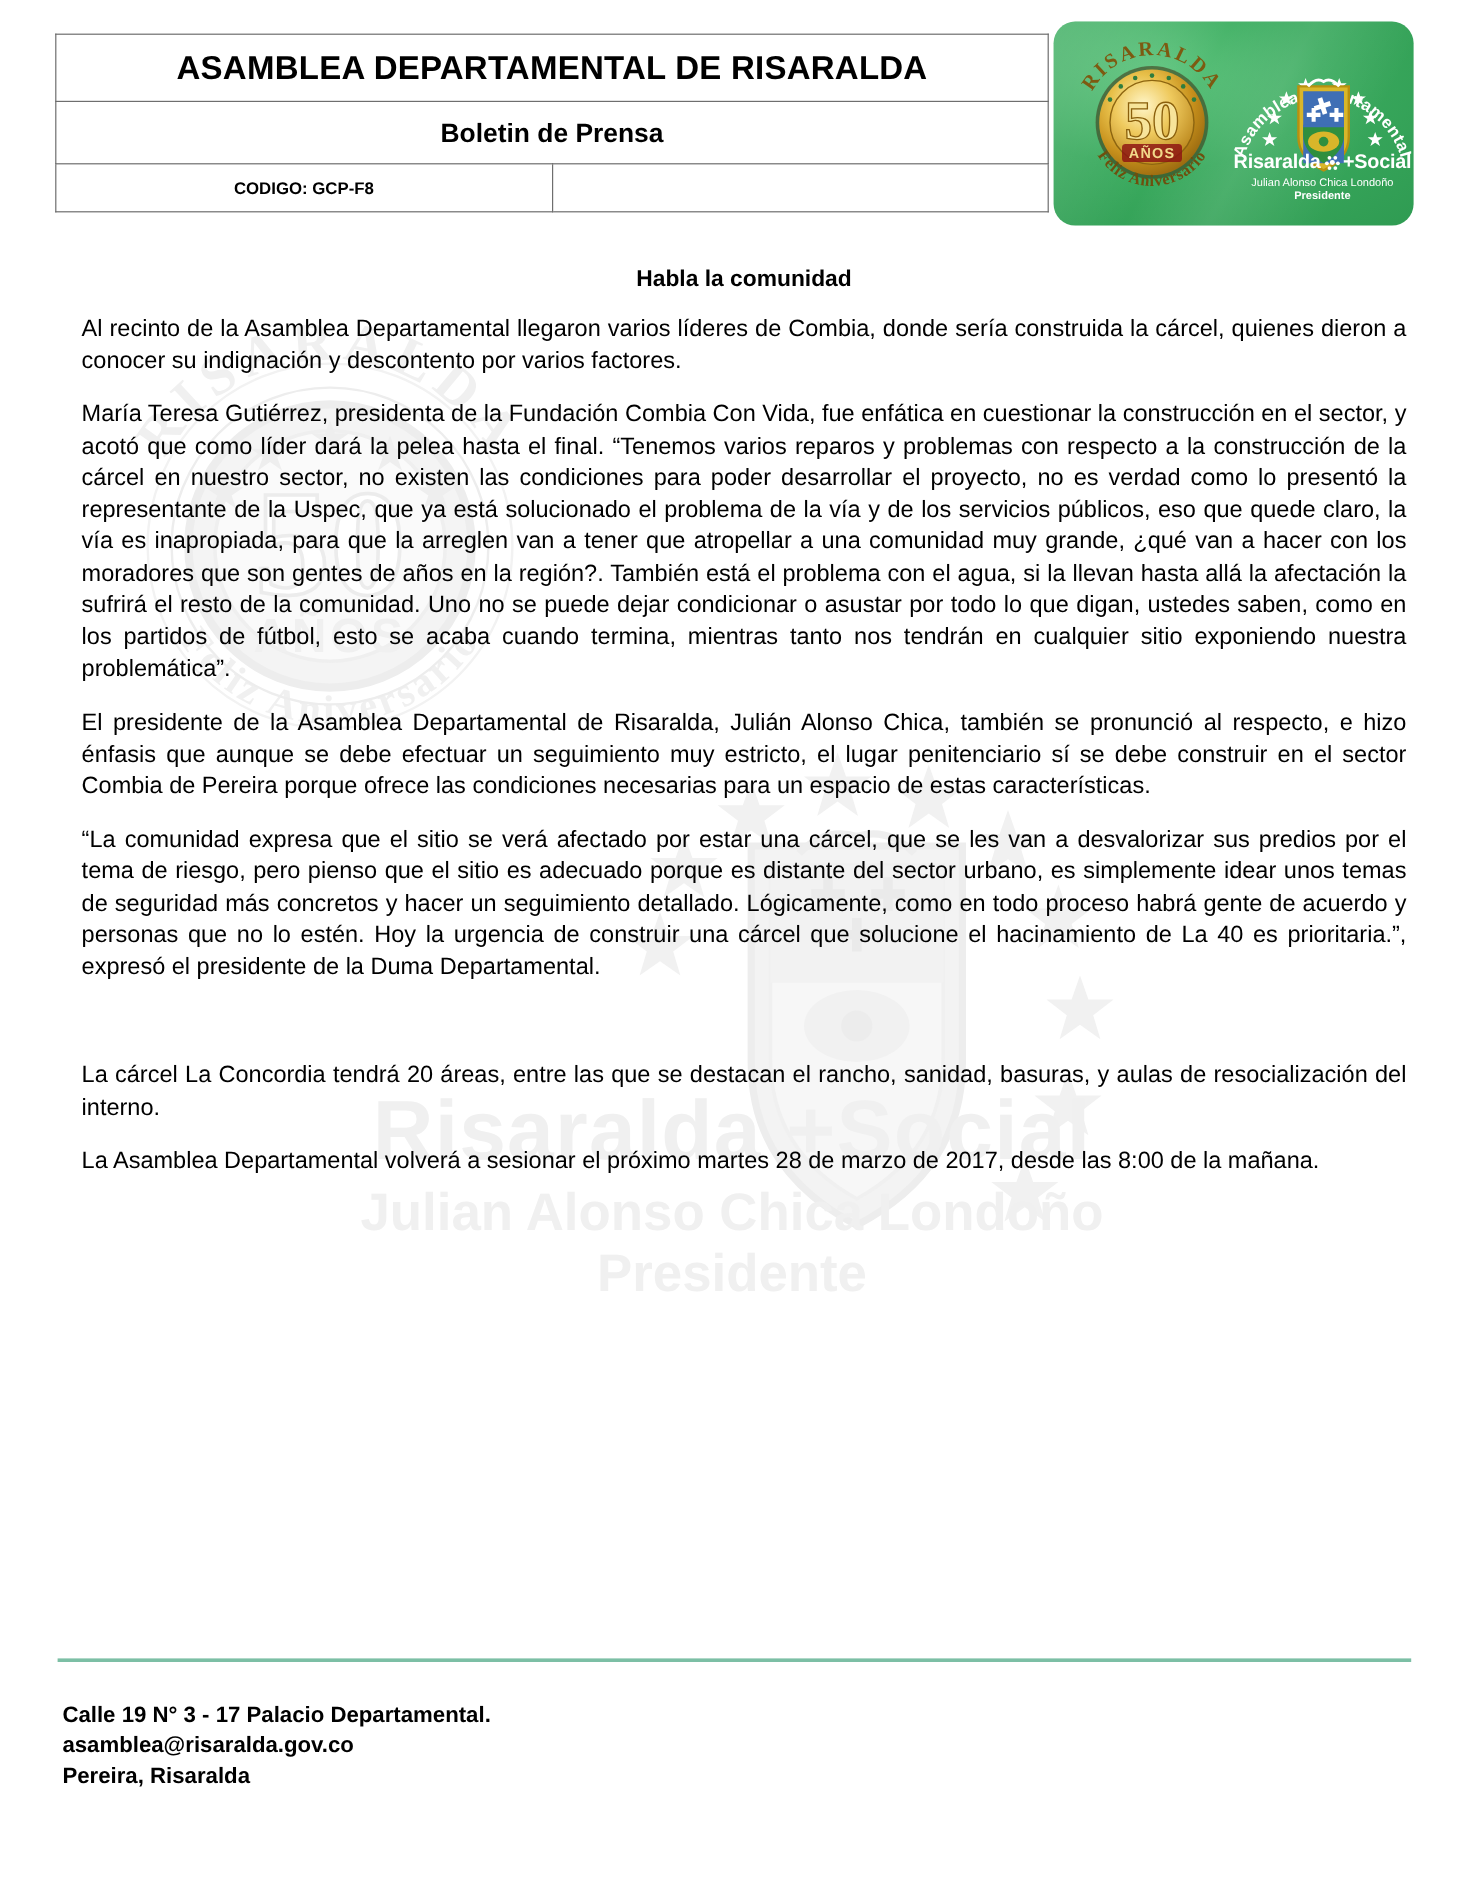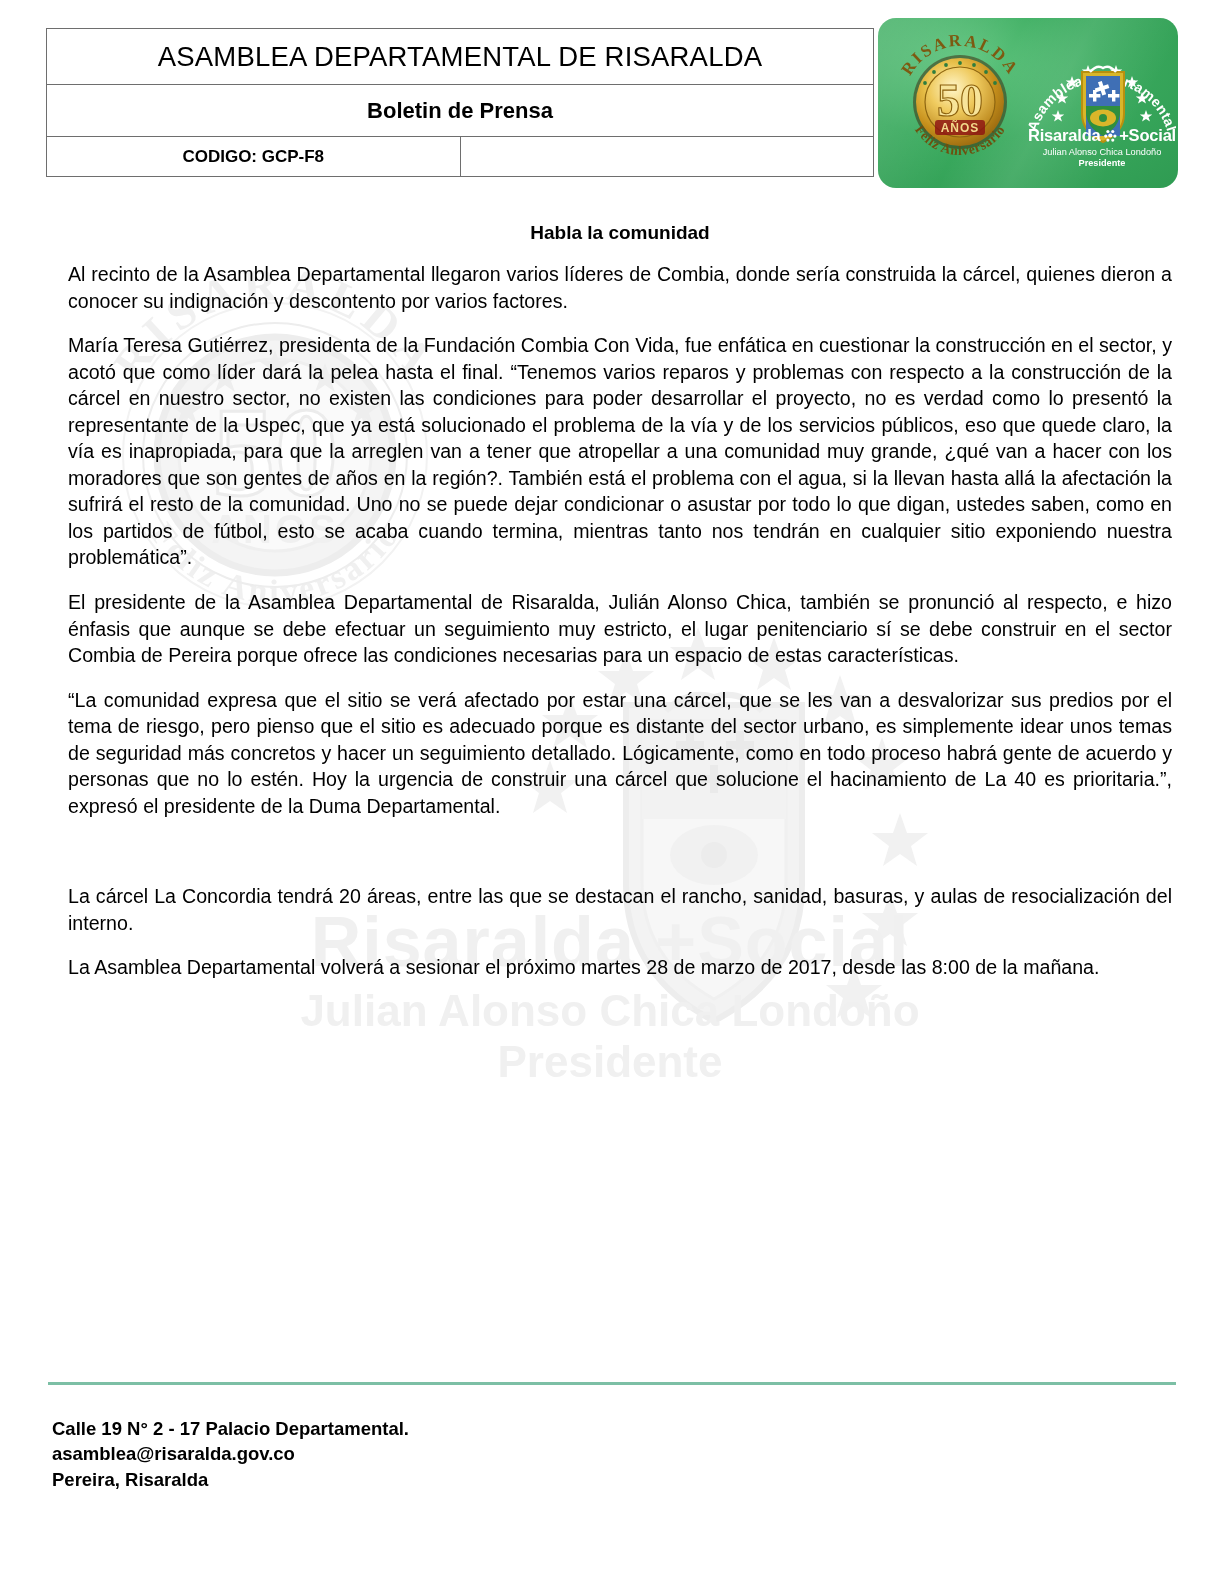--- a/index.html
+++ b/index.html
@@ -69,37 +69,37 @@
   .header-table td {
     border: 1.5px solid #6e6e6e;
     padding: 0;
     vertical-align: middle;
     text-align: center;
     background: #ffffff;
   }
   .hdr-title-cell { height: 56px; }
   .hdr-title {
     font-size: 27.5px;
-    font-weight: normal;
+    font-weight: bold;
     letter-spacing: 0.2px;
     white-space: nowrap;
   }
   .hdr-sub-cell { height: 52px; }
   .hdr-sub {
     font-size: 22px;
     font-weight: bold;
     text-align: center;
   }
   .hdr-code-cell {
     height: 40px;
     width: 215px;
     text-align: center;
   }
   .hdr-code {
-    font-size: 17px;
+    font-size: 14px;
     font-weight: bold;
   }
   .hdr-empty-cell { height: 40px; }
 
   
   .logo {
     position: absolute;
     left: 878px; top: 18px;
     width: 300px; height: 170px;
     border-radius: 18px;
@@ -375,19 +375,19 @@
     <p class="para">El presidente de la Asamblea Departamental de Risaralda, Julián Alonso Chica, también se pronunció al respecto, e hizo énfasis que aunque se debe efectuar un seguimiento muy estricto, el lugar penitenciario sí se debe construir en el sector Combia de Pereira porque ofrece las condiciones necesarias para un espacio de estas características.</p>
     <p class="para">“La comunidad expresa que el sitio se verá afectado por estar una cárcel, que se les van a desvalorizar sus predios por el tema de riesgo, pero pienso que el sitio es adecuado porque es distante del sector urbano, es simplemente idear unos temas de seguridad más concretos y hacer un seguimiento detallado. Lógicamente, como en todo proceso habrá gente de acuerdo y personas que no lo estén. Hoy la urgencia de construir una cárcel que solucione el hacinamiento de La 40 es prioritaria.”, expresó el presidente de la Duma Departamental.</p>
     <div class="gap-lg"></div>
     <p class="para">La cárcel La Concordia tendrá  20 áreas, entre las que se destacan el rancho, sanidad, basuras, y aulas de resocialización del interno.</p>
     <p class="para last">La Asamblea Departamental volverá a sesionar el próximo martes 28 de marzo de 2017, desde las 8:00 de la mañana.</p>
   </div>
 
   <div class="footer">
     <div class="footer-rule"></div>
     <div class="footer-lines">
-      <div>Calle 19 N° 2 - 17 Palacio Departamental.</div>
+      <div>Calle 19 N° 3 - 17 Palacio Departamental.</div>
       <div>asamblea@risaralda.gov.co</div>
       <div>Pereira, Risaralda</div>
     </div>
   </div>
 
 </div>
 
 </body></html>

